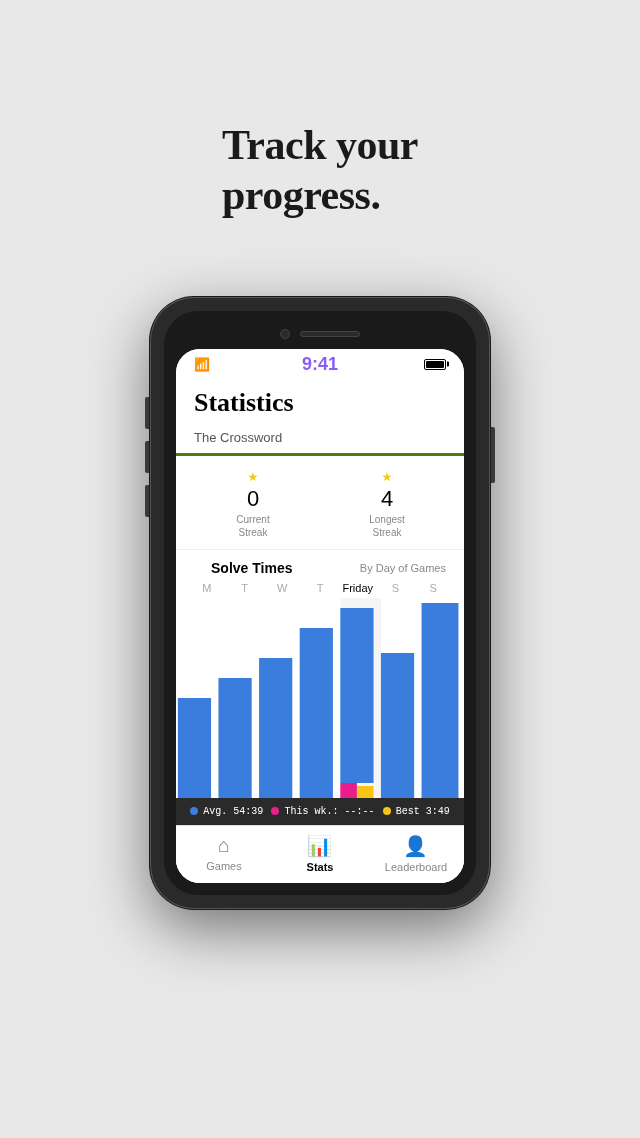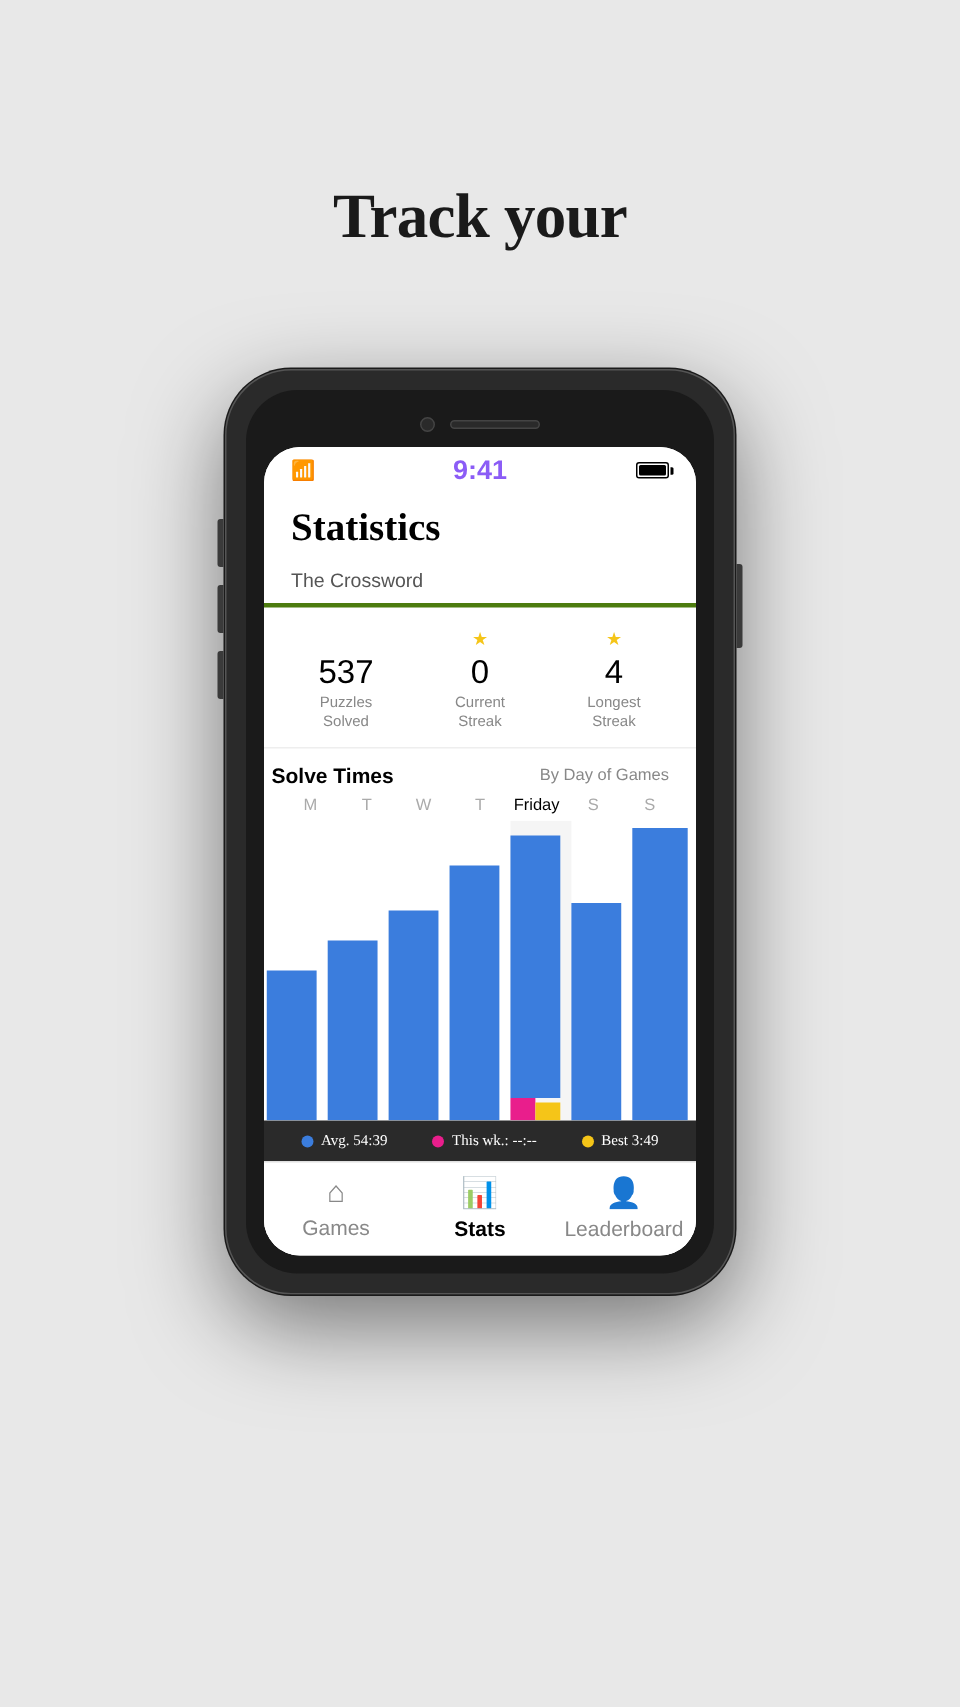--- a/index.html
+++ b/index.html
@@ -226,21 +226,21 @@
       color: #888;
       margin-top: 3px;
       line-height: 1.3;
     }
 
     
     .chart-header {
       display: flex;
       justify-content: space-between;
       align-items: center;
-      padding: 10px 18px 6px 5px;
+      padding: 10px 18px 6px 35px;
     }
 
     .chart-title {
       font-family: -apple-system, sans-serif;
       font-size: 14px;
       font-weight: 600;
       color: #000;
     }
 
     .chart-subtitle {
@@ -289,21 +289,21 @@
       justify-content: space-around;
       align-items: center;
       padding: 8px 10px;
       background: #2a2a2a;
     }
 
     .legend-item {
       display: flex;
       align-items: center;
       gap: 5px;
-      font-family: Liberation Serif, serif;
+      font-family: Liberation Mono, monospace;
       font-size: 10px;
       color: #fff;
     }
 
     .legend-dot {
       width: 8px;
       height: 8px;
       border-radius: 50%;
     }
 
@@ -329,35 +329,36 @@
       font-size: 20px;
       color: #888;
     }
 
     .nav-icon.active {
       color: #000;
     }
 
     .nav-label {
       font-family: -apple-system, sans-serif;
-      font-size: 14px;
+      font-size: 11px;
       color: #888;
     }
 
     .nav-label.active {
       color: #000;
       font-weight: 600;
     }
   </style>
 </head>
 <body>
 
 <div style="text-align:center; margin-top: 60px; margin-bottom: 36px;">
   <div class="headline">
     <span>Track your</span><br>
+    <span>progress.</span>
   </div>
 </div>
 
 <div class="phone-outer">
   <div class="phone-screen-wrapper">
 
     <div class="phone-top-bar">
       <div class="phone-camera"></div>
       <div class="phone-speaker"></div>
     </div>
@@ -377,25 +378,20 @@
       </div>
 
       <div class="app-content">
 
         <div class="page-title">Statistics</div>
 
         <div class="section-label">The Crossword</div>
 
         <div class="stats-row">
 
-          <div class="stat-item">
-            <div class="star-badge"></div>
-            <div class="stat-value">537</div>
-            <div class="stat-label">Puzzles<br>Solved</div>
-          </div>
 
 
           <div class="stat-item">
             <div class="star-badge">★</div>
             <div class="stat-value">0</div>
             <div class="stat-label">Current<br>Streak</div>
           </div>
 
           <div class="stat-item">
             <div class="star-badge">★</div>

